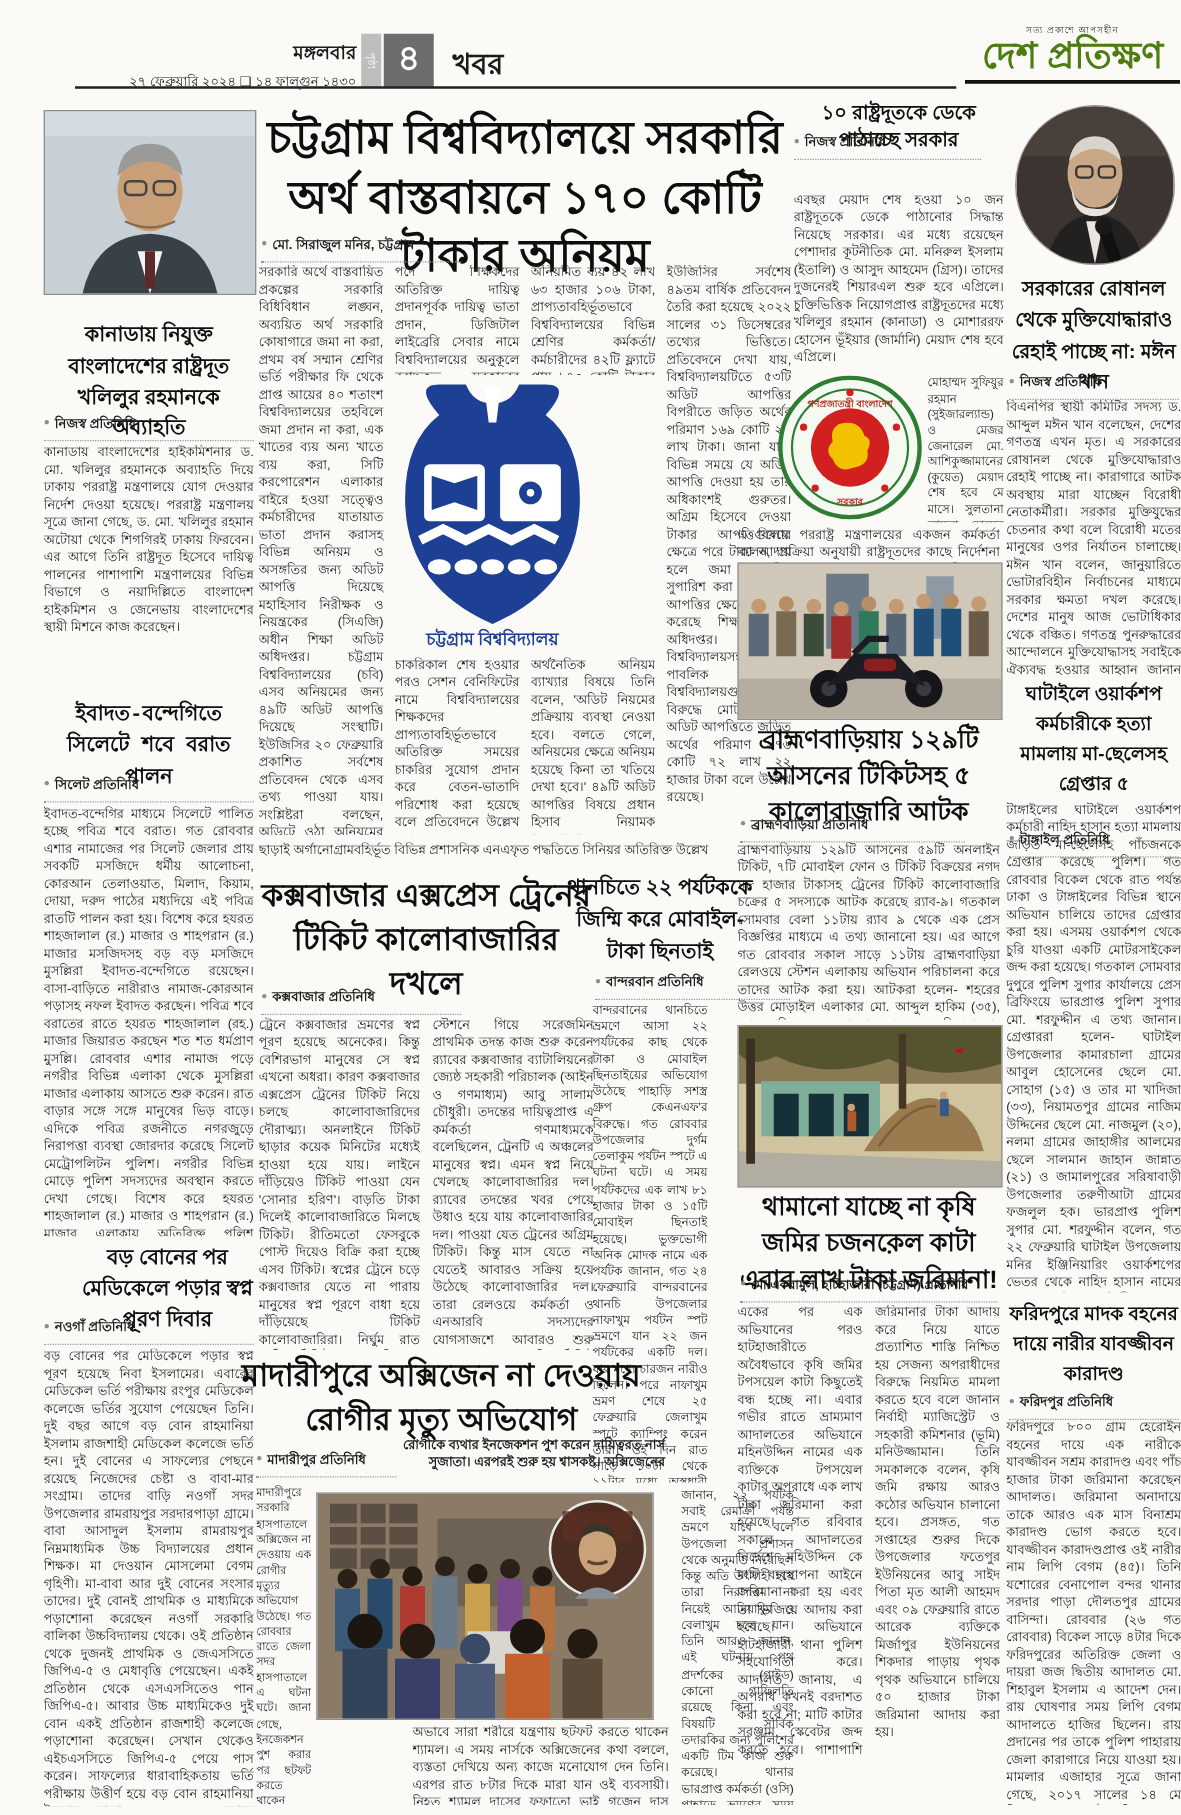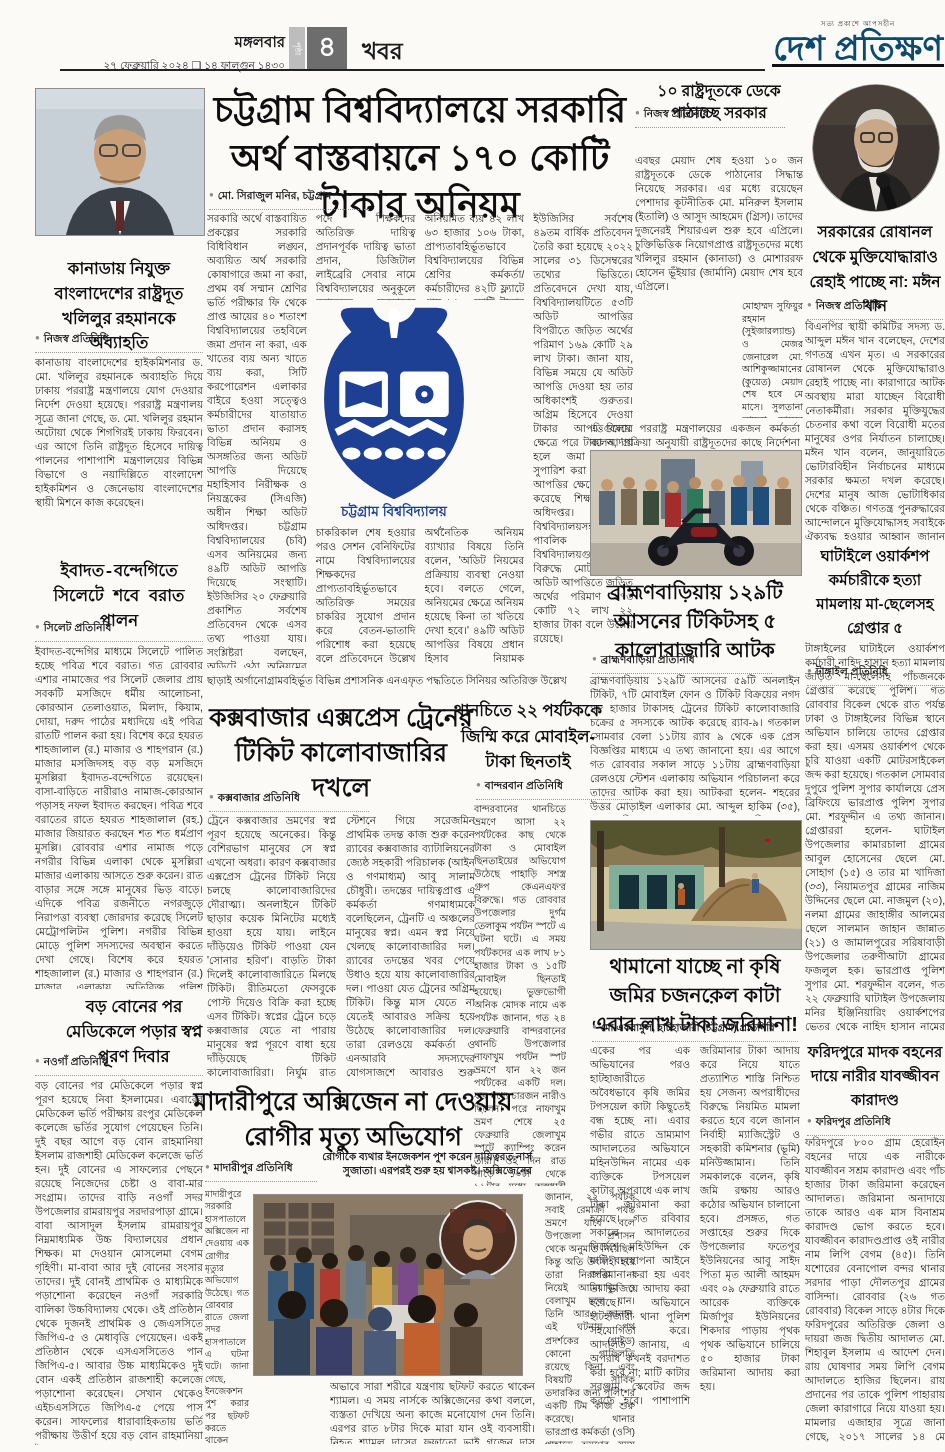--- a/index.html
+++ b/index.html
@@ -17,21 +17,21 @@
   #hdr-weekday{font-size:15px;font-weight:700;}
   #hdr-date{font-size:10.5px;margin-top:3px;}
   #page-word{left:289px;top:27px;width:16px;height:43px;background:#bdbdbd;color:#fff;
              writing-mode:vertical-rl;font-size:8px;display:flex;align-items:center;justify-content:center;}
   #page-num{left:307px;top:27px;width:40px;height:43px;background:#6d6d6d;color:#fff;
             font-size:28px;font-weight:700;display:flex;align-items:center;justify-content:center;}
   #section-label{left:362px;top:33px;font-size:23px;font-weight:800;}
   #hdr-rule{left:60px;top:69px;width:705px;height:2px;background:#222;}
   #masthead{left:772px;top:18px;width:172px;text-align:center;}
   #mast-tagline{font-size:7px;letter-spacing:1px;color:#333;}
-  #mast-title{font-size:34px;font-weight:900;line-height:1.1;color:#0c4a6e;}
+  #mast-title{font-size:29px;font-weight:900;line-height:1.1;color:#4d7c0f;}
   #mast-rule{left:772px;top:64px;width:172px;height:3px;background:#111;}
   
   #photo1{left:35px;top:88px;width:168px;height:146px;}
   #canada-h{left:35px;top:256px;width:168px;font-size:16.5px;line-height:1.5;}
   #canada-by{left:35px;top:331px;width:168px;}
   #canada-b{left:35px;top:356px;width:168px;height:200px;}
   #shab-h{left:35px;top:560px;width:168px;font-size:16.5px;line-height:1.5;font-family:Liberation Mono, monospace;}
   #shab-by{left:35px;top:620px;width:168px;}
   #shab-b{left:35px;top:645px;width:168px;height:344px;}
   #med-h{left:50px;top:994px;width:168px;font-size:16.5px;line-height:1.5;}
@@ -279,20 +279,37 @@
         </g>
     </svg>
   </div>
   <div class="abs art-h" id="soil-h">থামানো যাচ্ছে না কৃষি জমির চজনক়েল কাটা এবার লাখ টাকা জরিমানা!</div>
   <div class="abs byline" id="soil-by"><span class="dot">●</span><span>মো.একরামুল, হাটহাজারী (চট্টগ্রাম) প্রতিনিধি</span></div>
   <div class="abs body" id="soil-b">একের পর এক অভিযানের পরও হাটহাজারীতে অবৈধভাবে কৃষি জমির টপসয়েল কাটা কিছুতেই বন্ধ হচ্ছে না। এবার গভীর রাতে ভ্রাম্যমাণ আদালতের অভিযানে মহিনউদ্দিন নামের এক ব্যক্তিকে টপসয়েল কাটার অপরাধে এক লাখ টাকা জরিমানা করা হয়েছে। গত রবিবার সকালে আদালতের নির্দেশে মহিউদ্দিন কে মাটি ব্যবস্থাপনা আইনে জরিমানা করা হয় এবং তা ভিজিয়ে আদায় করা হয়েছে। অভিযানে হাটহাজারী থানা পুলিশ সহযোগিতা করে। আদালত জানায়, এ অপরাধ কখনই বরদাশত করা হবে না; মাটি কাটার সরঞ্জাম, স্কেবেটর জব্দ করতে হবে। পাশাপাশি জরিমানার টাকা আদায় করে নিয়ে যাতে প্রত্যাশিত শাস্তি নিশ্চিত হয় সেজন্য অপরাধীদের বিরুদ্ধে নিয়মিত মামলা করতে হবে বলে জানান নির্বাহী ম্যাজিস্ট্রেট ও সহকারী কমিশনার (ভূমি) মনিউজ্জামান। তিনি সমকালকে বলেন, কৃষি জমি রক্ষায় আরও কঠোর অভিযান চালানো হবে। প্রসঙ্গত, গত সপ্তাহের শুরুর দিকে উপজেলার ফতেপুর ইউনিয়নের আবু সাইদ পিতা মৃত আলী আহমদ এবং ০৯ ফেব্রুয়ারি রাতে আরেক ব্যক্তিকে মির্জাপুর ইউনিয়নের শিকদার পাড়ায় পৃথক পৃথক অভিযানে চালিয়ে ৫০ হাজার টাকা জরিমানা আদায় করা হয়।</div>
 
   <div class="abs art-h" id="recall-h">১০ রাষ্ট্রদূতকে ডেকে পাঠাচ্ছে সরকার</div>
   <div class="abs byline" id="recall-by"><span class="dot">●</span><span>নিজস্ব প্রতিনিধি</span></div>
   <div class="abs body" id="recall-b1">এবছর মেয়াদ শেষ হওয়া ১০ জন রাষ্ট্রদূতকে ডেকে পাঠানোর সিদ্ধান্ত নিয়েছে সরকার। এর মধ্যে রয়েছেন পেশাদার কূটনীতিক মো. মনিরুল ইসলাম (ইতালি) ও আসুদ আহমেদ (গ্রিস)। তাদের দুজনেরই শিয়ারএল শুরু হবে এপ্রিলে। চুক্তিভিত্তিক নিয়োগপ্রাপ্ত রাষ্ট্রদূতদের মধ্যে খলিলুর রহমান (কানাডা) ও মোশাররফ হোসেন ভূঁইয়ার (জার্মানি) মেয়াদ শেষ হবে এপ্রিলে।</div>
+  <div class="abs" id="seal">
+    <svg width="116" height="116" viewBox="0 0 100 100">
+      <circle cx="50" cy="50" r="48" fill="#f4f9f2" stroke="#2e7d32" stroke-width="3"></circle>
+      <circle cx="50" cy="50" r="40" fill="none" stroke="#2e7d32" stroke-width="1.5"></circle>
+      <circle cx="50" cy="50" r="27" fill="#d21f1f"></circle>
+      <path d="M42 34 Q56 30 60 42 Q66 44 62 52 Q64 62 52 64 Q42 68 38 58 Q32 52 38 46 Q36 38 42 34 Z" fill="#f2c200"></path>
+      <g fill="#d21f1f">
+        <circle cx="50" cy="12" r="2.5"></circle>
+          <circle cx="18" cy="36" r="2.5"></circle>
+          <circle cx="26" cy="78" r="2.5"></circle>
+          <circle cx="74" cy="78" r="2.5"></circle>
+          <circle cx="82" cy="36" r="2.5"></circle>
+      </g>
+      <text x="50" y="22" text-anchor="middle" font-size="6.5" fill="#b5261e" font-weight="bold">গণপ্রজাতন্ত্রী বাংলাদেশ</text>
+      <text x="50" y="90" text-anchor="middle" font-size="6.5" fill="#b5261e" font-weight="bold">সরকার</text>
+    </svg>
+  </div>
   <div class="abs body" id="recall-b2">মোহাম্মদ সুফিয়ুর রহমান (সুইজারল্যান্ড) ও মেজর জেনারেল মো. আশিকুজ্জামানের (কুয়েত) মেয়াদ শেষ হবে মে মাসে। সুলতানা লায়লা হোসেন (পোল্যান্ড) ও মোহাম্মদ আব্দুল হাইয়ের (থাইল্যান্ড) মেয়াদ শেষ হবে জুনে। জুলাই মাসে শাহাবুদ্দিন আহমদ (জাপান) ও সেপ্টেম্বরে মো. ফজলুল বারী (ইরাক) মেয়াদ শেষ হবে।</div>
   <div class="abs body" id="recall-b3">এ বিষয়ে পররাষ্ট্র মন্ত্রণালয়ের একজন কর্মকর্তা বলেন, 'প্রক্রিয়া অনুযায়ী রাষ্ট্রদূতদের কাছে নির্দেশনা যায় অবিলম্বে দেশে যোগ দেওয়ার জন্য। কিন্তু প্রথা হচ্ছে- মেয়াদ শেষ হওয়ার এক বা দুই দিন আগে তারা রিপোর্ট করেন। তবে এতে তাদের মধ্যে হতাশা সৃষ্টি হয় বলেও তিনি জানান।</div>
 
   <div class="abs" id="moyeen-photo">
     <svg width="126" height="126" viewBox="0 0 126 126">
       <rect width="126" height="126" fill="#3b3430"></rect>
       <rect x="0" y="0" width="126" height="40" fill="#4a403a"></rect>
       <path d="M24 126 Q32 88 63 86 Q94 88 102 126 Z" fill="#22211f"></path>
       <path d="M56 92 L63 126 L70 92 Z" fill="#e9e6df"></path>
       <ellipse cx="63" cy="54" rx="22" ry="27" fill="#c9a887"></ellipse>

